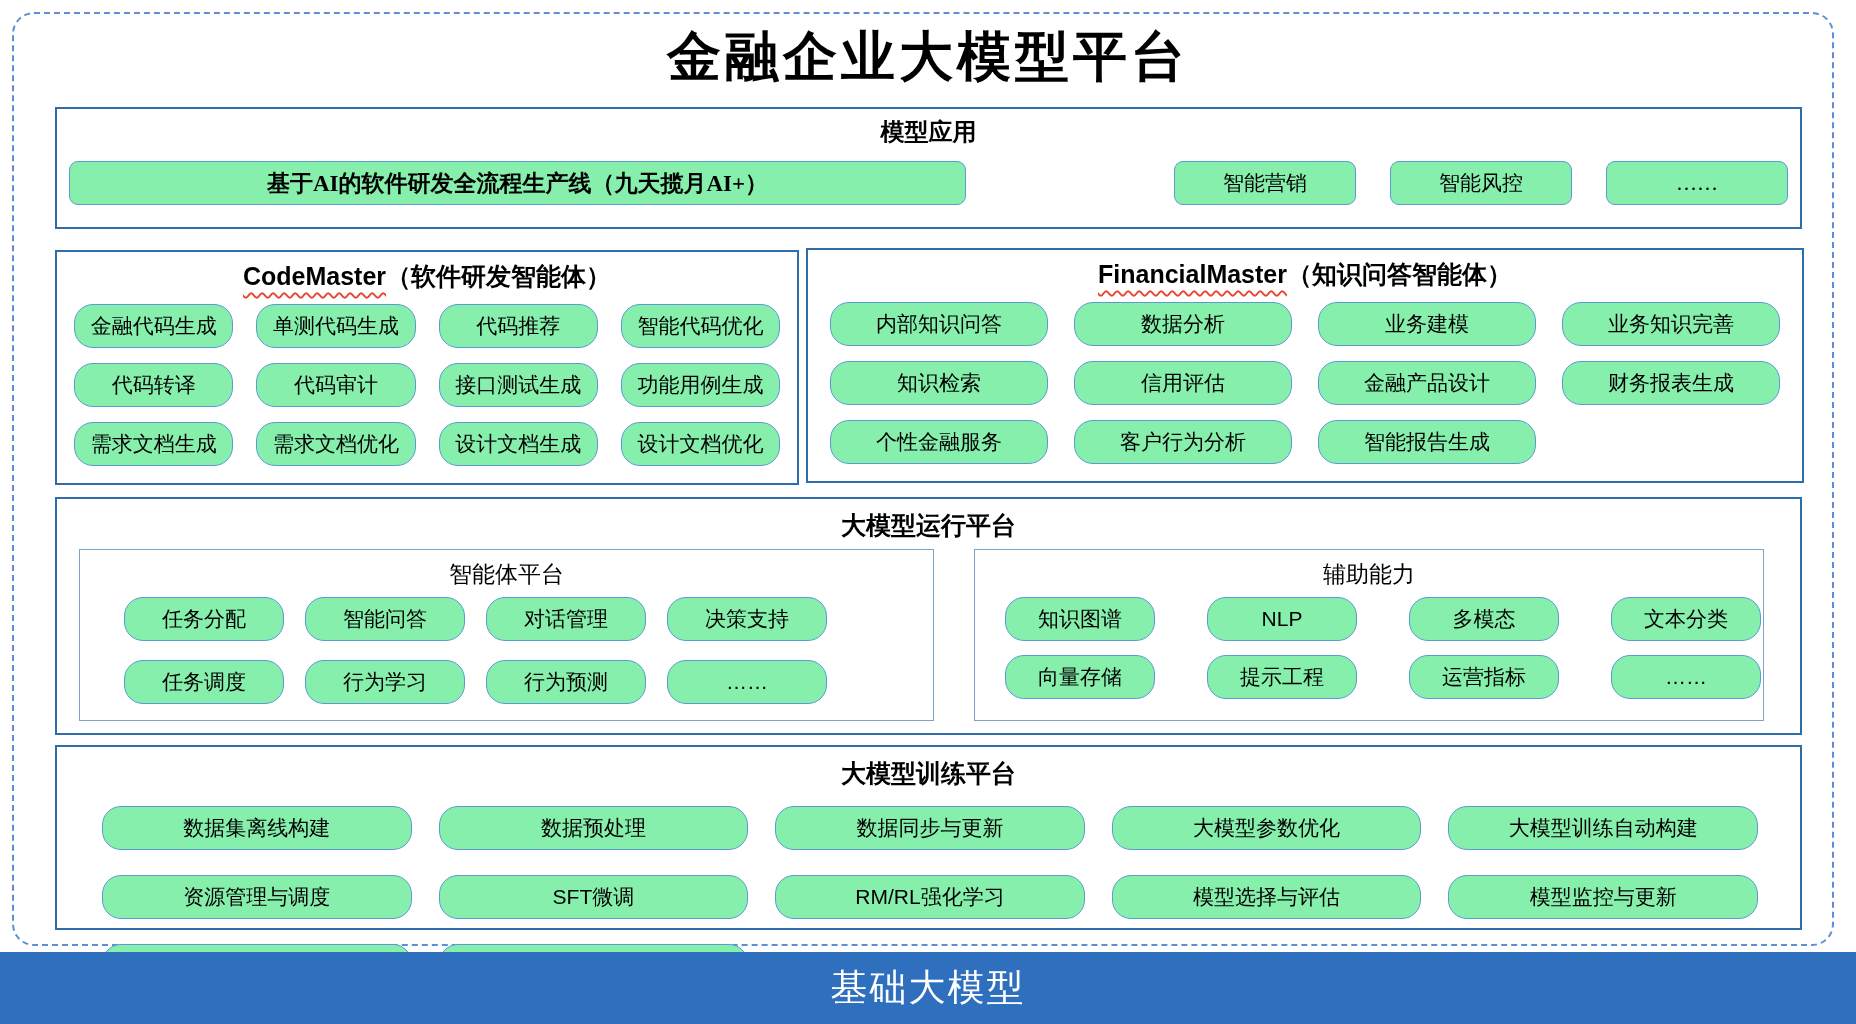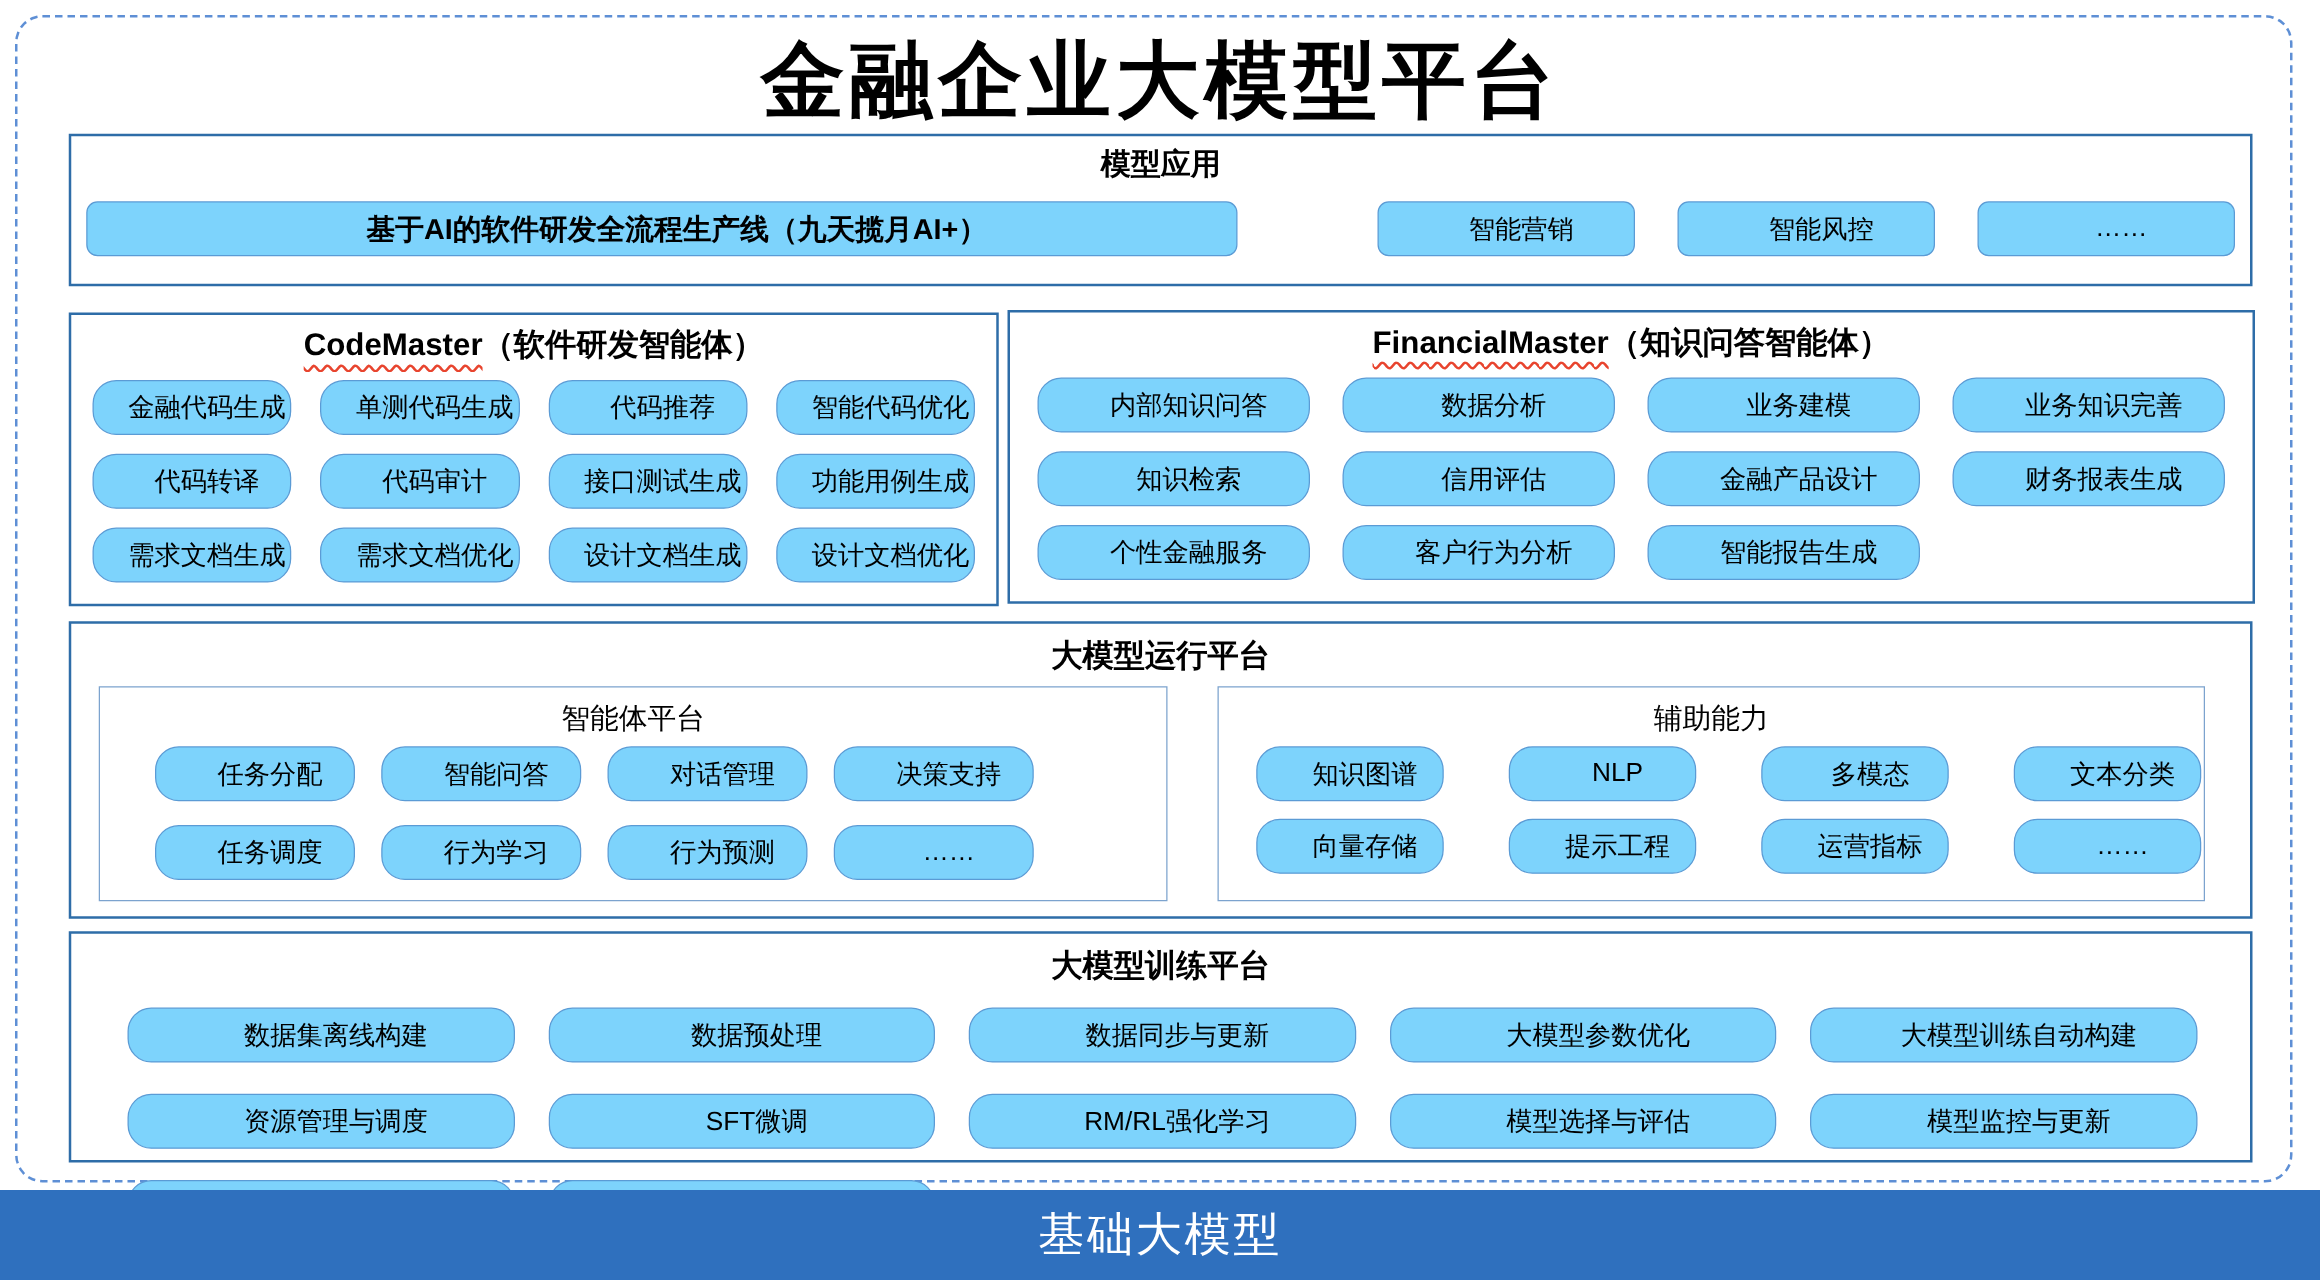--- a/index.html
+++ b/index.html
@@ -18,38 +18,38 @@
     background:#ffffff;color:var(--text);
     font-family:"Liberation Sans","DejaVu Sans",sans-serif;
   }
   .frame{
     position:absolute;left:12px;top:12px;width:1818px;height:930px;
     border:2px dashed var(--frame-dash);border-radius:22px;
   }
   .page-title{
     position:absolute;left:0;top:24px;width:100%;text-align:center;
     font-family:"DejaVu Serif","Liberation Serif",serif;
-    font-size:67px;font-weight:700;letter-spacing:4px;line-height:1.2;
+    font-size:54px;font-weight:700;letter-spacing:4px;line-height:1.2;
   }
   .section{
     position:absolute;border:2px solid var(--section-border);background:#fff;
   }
   .sec-header{
     text-align:center;font-size:24px;font-weight:700;margin-top:8px;line-height:1.25;
   }
   .sec-header.big{font-size:25px;margin-top:11px;}
   
   .btn{
-    border:1.5px solid var(--button-border);border-radius:9px;background:#7dd3fc;
+    border:1.5px solid var(--button-border);border-radius:9px;background:#86efac;
     display:flex;align-items:center;justify-content:center;
-    font-size:21px;font-weight:500;white-space:nowrap;overflow:hidden;padding-left:24px;
+    font-size:21px;font-weight:500;white-space:nowrap;overflow:hidden;
   }
   .btn.light{font-weight:400;}
   
-  .sec1{left:55px;top:107px;width:1743px;height:118px;}
+  .sec1{left:55px;top:107px;width:1743px;height:118px;font-family:Liberation Serif, serif;}
   .sec1-row{
     position:absolute;left:12px;right:12px;top:52px;height:44px;
     display:flex;gap:34px;align-items:stretch;
   }
   .btn-big{width:895px;font-weight:700;font-size:23px;}
   .flex-spacer{flex:1;}
   .btn-s{width:180px;}
   
   .code-box{left:55px;top:250px;width:740px;height:231px;}
   .fin-box{left:806px;top:248px;width:994px;height:231px;}

